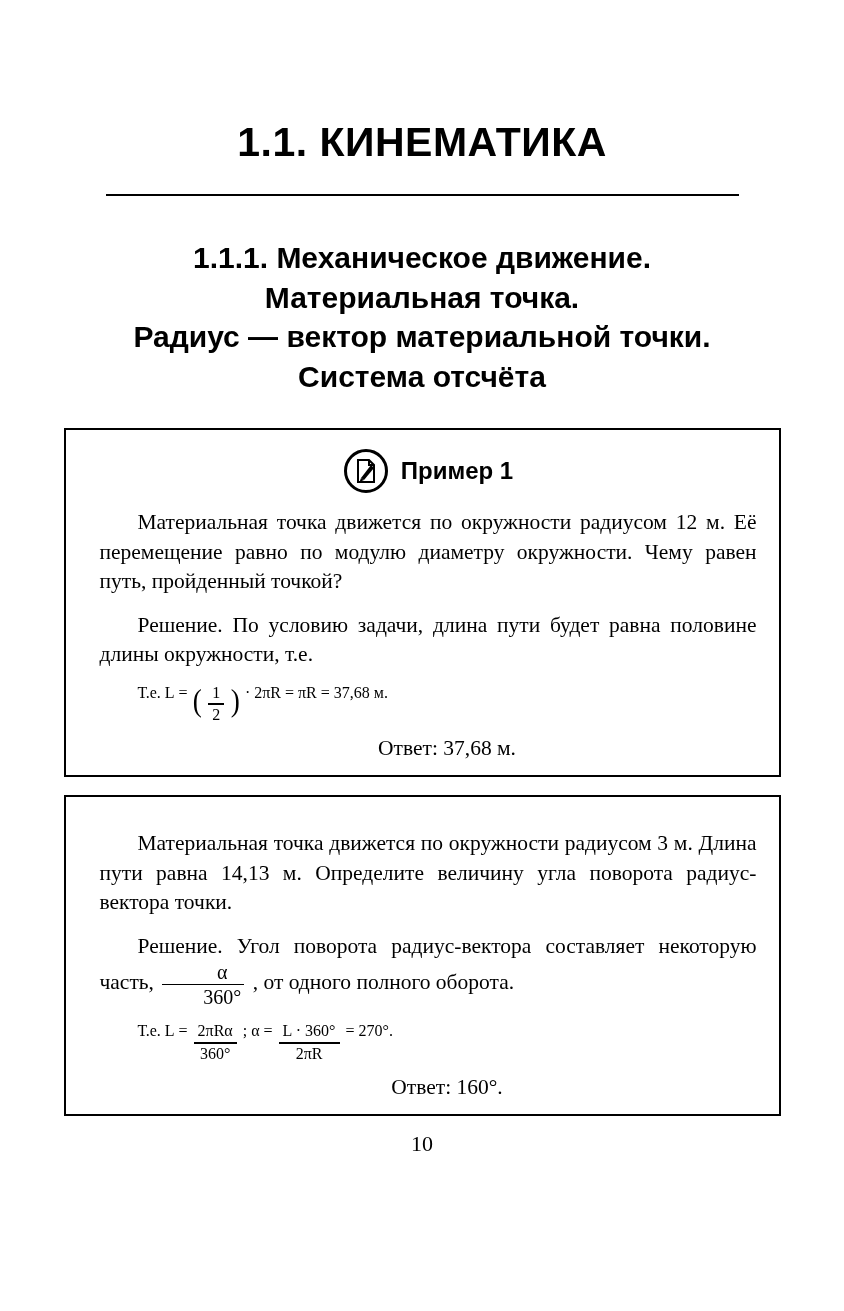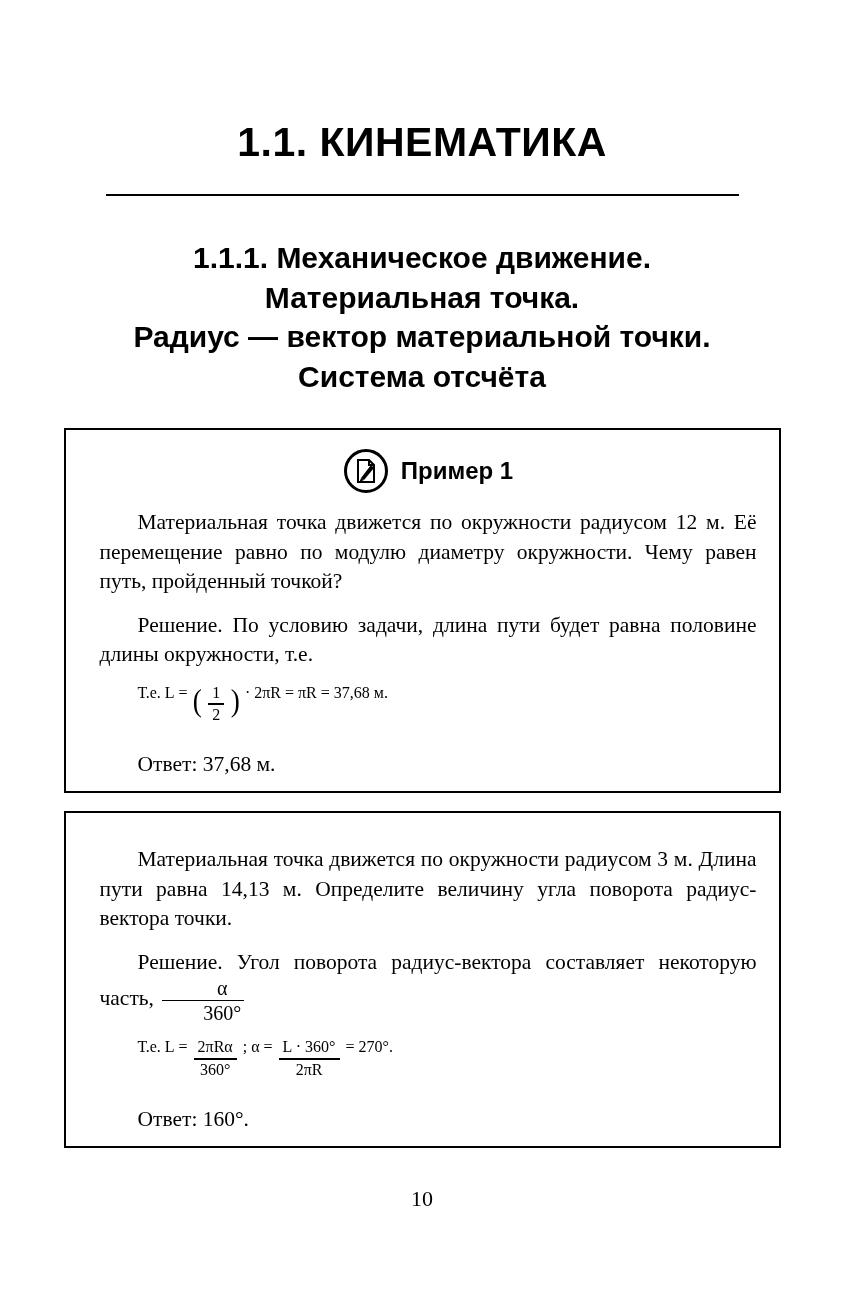--- a/index.html
+++ b/index.html
@@ -73,23 +73,23 @@
     padding-left: 38px;
     text-indent: 0;
     text-align: left;
     display: flex;
     align-items: flex-start;
     flex-wrap: wrap;
     gap: 4px;
   }
   p.answer-line {
     font-size: 21.5px;
-    margin: 28px 0 0 0;
+    margin: 12px 0 0 0;
     padding-left: 38px;
-    text-align: left;
+    text-align: center;
   }
   .it { }
   .frac {
     display: inline-flex;
     flex-direction: column;
     vertical-align: middle;
     text-align: center;
     line-height: 1.15;
     margin: 0 2px;
   }
@@ -112,21 +112,21 @@
   .inline-frac .den { display: block; padding: 1px 3px 0 3px; }
   .bigparen {
     font-size: 200%;
     font-weight: 400;
     line-height: 1;
     transform: scaleX(0.85);
   }
   .page-number {
     text-align: center;
     font-size: 22px;
-    margin-top: 38px;
+    margin-top: 15px;
   }
 </style>
 </head>
 <body>
 
 <div class="page">
 
   <h1 class="title">1.1. КИНЕМАТИКА</h1>
   <hr class="title-rule">
 
@@ -185,20 +185,21 @@
       <span>Материальная точка движется по окружности радиусом 3 м. Длина пути равна 14,13 м. Определите величину угла поворота радиус-вектора точки.</span>
     </p>
 
     <p class="body-par">
       <span class="it">Решение.</span>
       <span>Угол поворота радиус-вектора составляет некоторую часть,</span>
       <span class="inline-frac">
         <span class="num it">α</span>
         <span class="den">360°</span>
       </span>
+      <span>, от одного полного оборота.</span>
     </p>
 
     <p class="formula-line">
       <span>Т.е.</span>
       <span class="it">L</span>
       <span>=</span>
       <span class="frac">
         <span class="num">2πRα</span>
         <span class="den">360°</span>
       </span>

